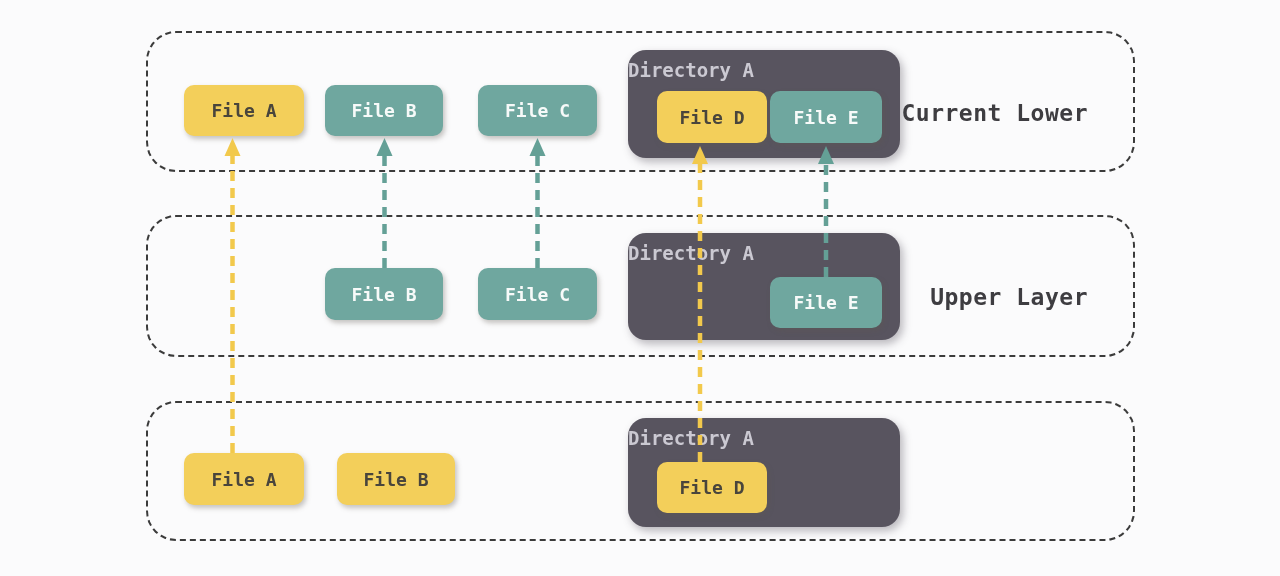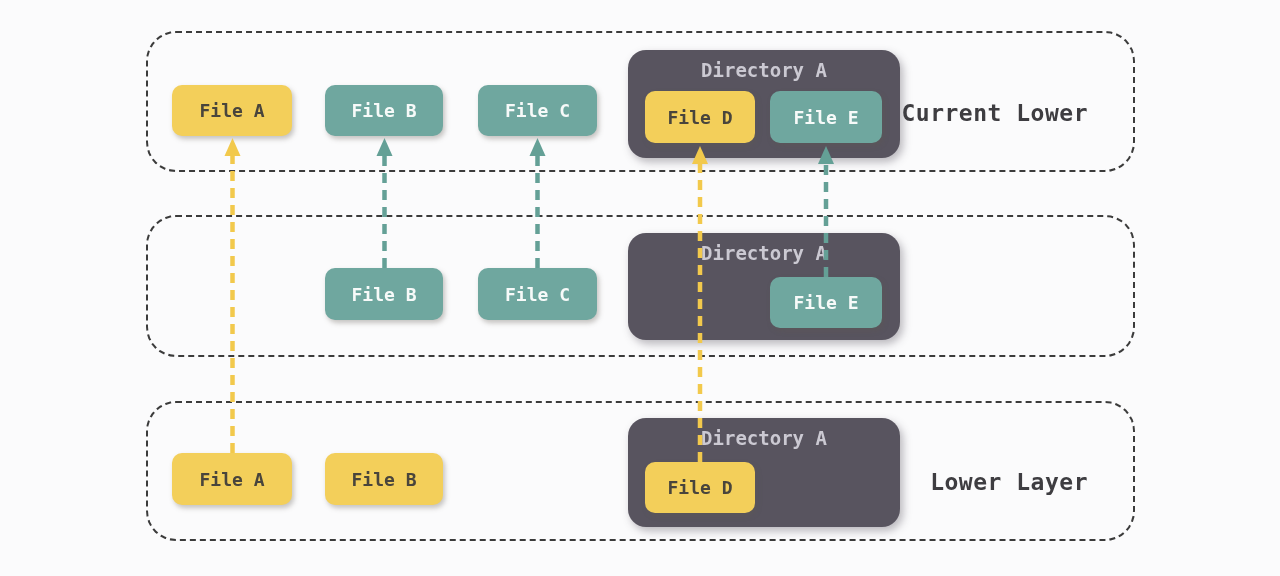--- a/index.html
+++ b/index.html
@@ -41,35 +41,34 @@
     position: absolute;
     display: flex;
     align-items: center;
     justify-content: center;
     font-size: 18px;
     font-weight: bold;
     border-radius: 10px;
     box-shadow: 2px 3px 5px rgba(95, 90, 80, 0.35);
     white-space: nowrap;
   }
-  .file.yellow { background: var(--yellow, #F3CF5A); color: var(--text-on-yellow, #49453C); }
+  .file.yellow { background: var(--yellow, #F3CF5A); color: var(--text-on-yellow, #49453C); margin-left: 12px; }
   .file.teal   { background: var(--teal, #6FA79F);   color: var(--text-on-teal, #F7FAF9); }
 
   .dir {
     position: absolute;
     background: var(--dark, #58545F);
     border-radius: 18px;
     box-shadow: 3px 4px 8px rgba(60, 55, 70, 0.35);
   }
   .dir-title {
     position: absolute;
     top: 9px;
     left: 0;
     width: 100%;
-    text-align: center;
     font-size: 19px;
     font-weight: bold;
     color: var(--dir-title, #CBC9D2);
   }
 
   .arrows {
     position: absolute;
     top: 0;
     left: 0;
     z-index: 5;
@@ -94,30 +93,30 @@
     <div class="layer-label" style="top:68px;">Current Lower</div>
   </section>
 
   <section class="layer layer-upper">
     <div class="file teal" style="left:177px; top:51px; width:118px; height:52px;">File B</div>
     <div class="file teal" style="left:330px; top:51px; width:119px; height:52px;">File C</div>
     <div class="dir" style="left:480px; top:16px; width:272px; height:107px;">
       <div class="dir-title">Directory A</div>
       <div class="file teal" style="left:142px; top:44px; width:112px; height:51px;">File E</div>
     </div>
+    <div class="layer-label" style="top:68px;">Upper Layer</div>
   </section>
 
   <section class="layer layer-lower">
     <div class="file yellow" style="left:24px; top:50px; width:120px; height:52px;">File A</div>
     <div class="file yellow" style="left:177px; top:50px; width:118px; height:52px;">File B</div>
     <div class="dir" style="left:480px; top:15px; width:272px; height:109px;">
       <div class="dir-title">Directory A</div>
       <div class="file yellow" style="left:17px; top:44px; width:110px; height:51px;">File D</div>
     </div>
-    <div class="layer-label" style="top:67px;">Lower Layer</div>
   </section>
 
   <svg class="arrows" width="1280" height="576" viewBox="0 0 1280 576">
     <g>
       <line class="arrow-line" x1="232.5" y1="453" x2="232.5" y2="152" style="stroke: var(--arrow-yellow)"></line>
       <polygon points="232.5,138 224.5,156 240.5,156" style="fill: var(--arrow-yellow)"></polygon>
     </g>
     <g>
       <line class="arrow-line" x1="384.5" y1="268" x2="384.5" y2="152" style="stroke: var(--arrow-teal)"></line>
       <polygon points="384.5,138 376.5,156 392.5,156" style="fill: var(--arrow-teal)"></polygon>

